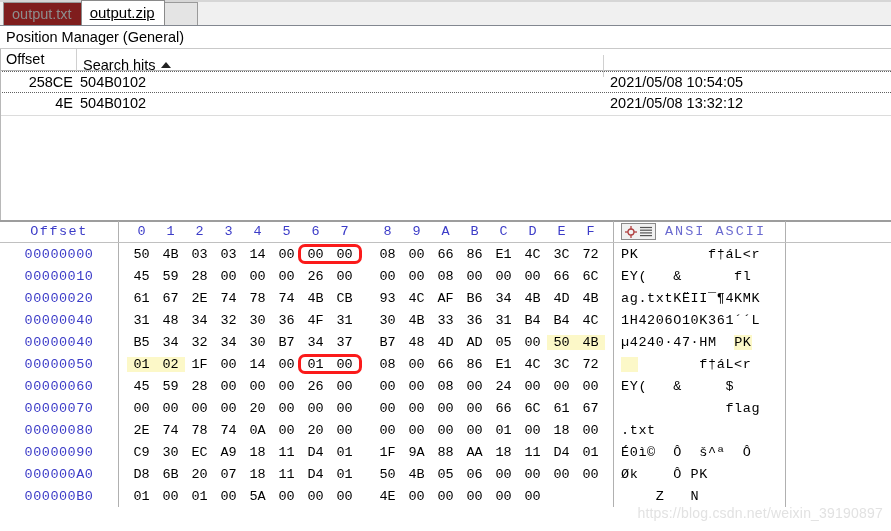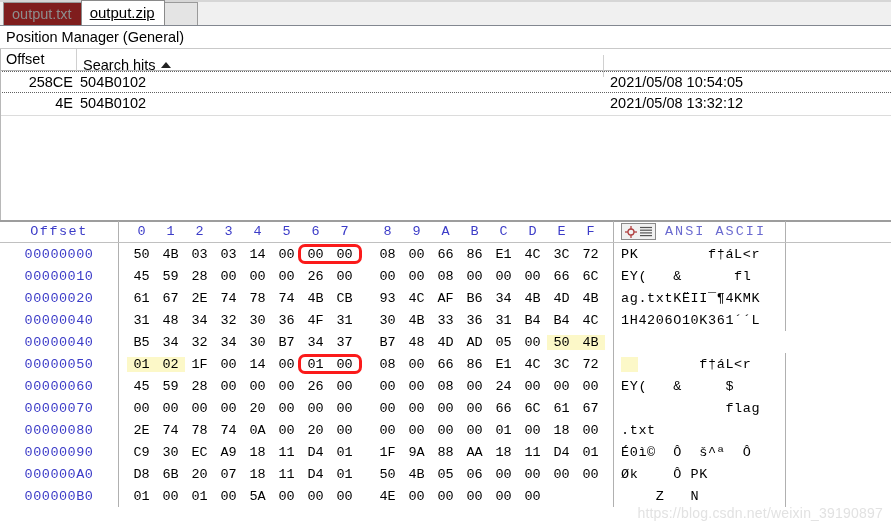--- a/index.html
+++ b/index.html
@@ -448,20 +448,21 @@
           <span class="byte gapafter">37</span>
           <span class="byte">B7</span>
           <span class="byte">48</span>
           <span class="byte">4D</span>
           <span class="byte">AD</span>
           <span class="byte">05</span>
           <span class="byte">00</span>
           <span class="byte hl-yellow">50</span>
           <span class="byte hl-yellow">4B</span>
         </div>
+        <div class="col-ascii"><span>µ4240·47·HM­  </span><span class="hl-yellow">PK</span></div>
         <div class="col-tail"></div>
       </div>
       <div class="hex-row">
         <div class="col-offset">00000050</div>
         <div class="col-bytes">
           <span class="byte hl-yellow">01</span>
           <span class="byte hl-yellow">02</span>
           <span class="byte">1F</span>
           <span class="byte">00</span>
           <span class="byte">14</span>

